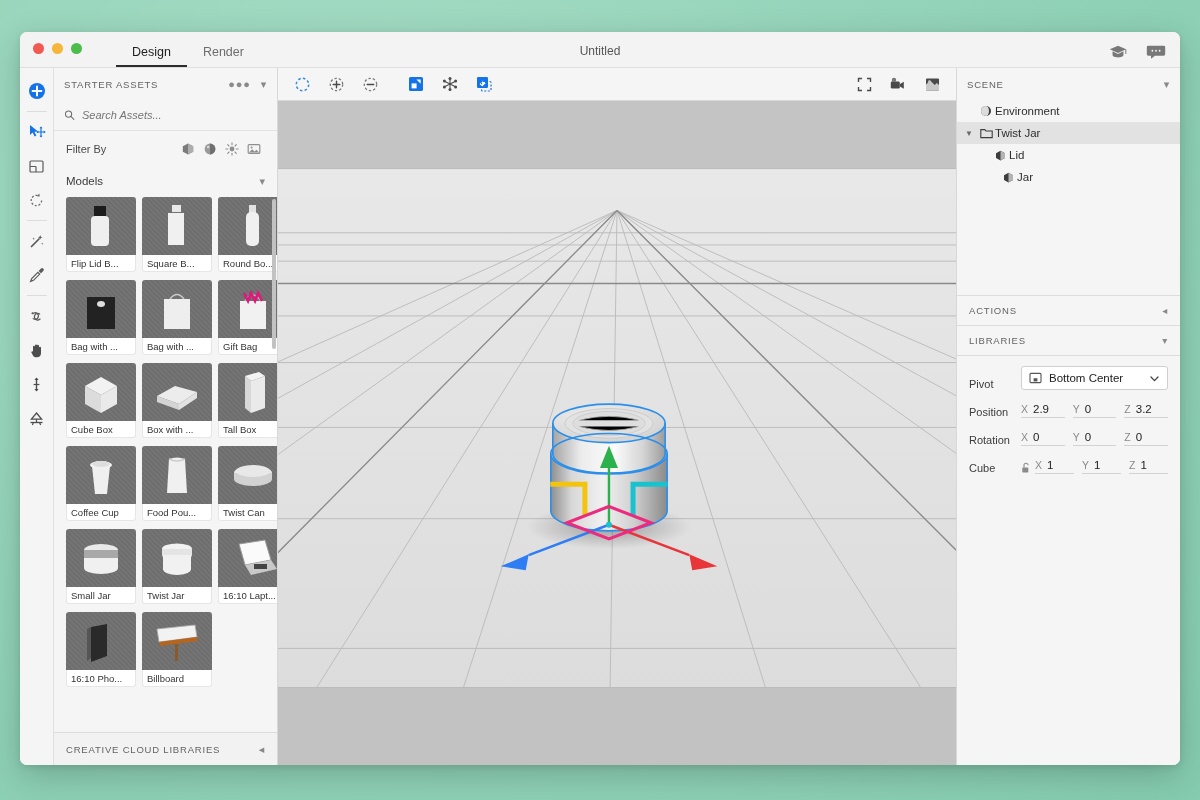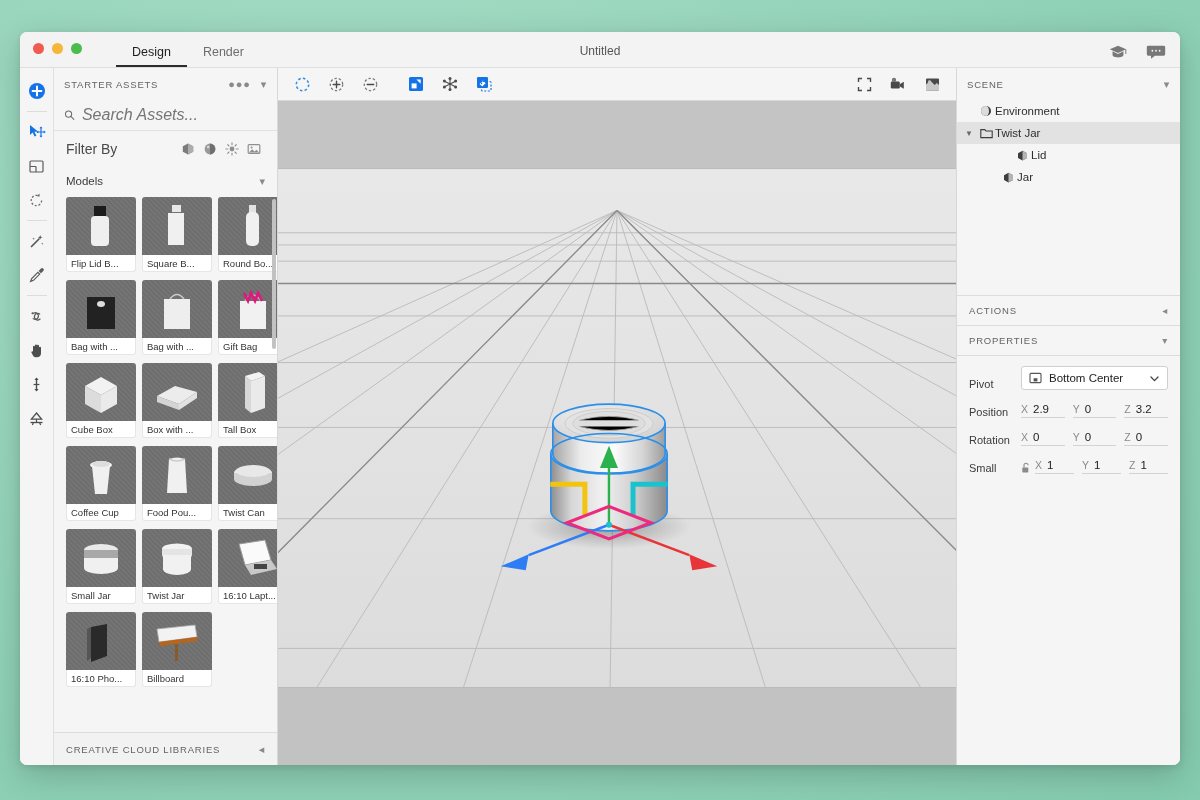--- a/index.html
+++ b/index.html
@@ -98,27 +98,27 @@
 
   .searchrow {
     height: 31px; flex: 0 0 31px;
     display: flex; align-items: center; gap: 7px;
     padding: 0 10px;
     border-bottom: 1px solid #e2e2e2;
   }
   .searchrow input {
     border: none; outline: none; background: transparent;
     font-family: "Liberation Sans", sans-serif;
-    font-size: 16px; font-style: italic; color: #000000; width: 100%;
+    font-size: 11px; font-style: italic; color: #000000; width: 100%;
   }
 
   .filterrow {
     height: 36px; flex: 0 0 36px;
     display: flex; align-items: center; padding: 0 12px;
-    font-size: 14px; color: #4a4a4a;
+    font-size: 11px; color: #4a4a4a;
   }
   .filterrow .lbl { flex: 1; }
   .fbtn { width: 22px; height: 22px; display: flex; align-items: center; justify-content: center; cursor: pointer; }
 
   .catrow {
     height: 28px; flex: 0 0 28px;
     display: flex; align-items: center; padding: 0 12px;
     font-size: 11.5px; color: #3b3b3b;
     cursor: pointer;
   }
@@ -769,21 +769,21 @@
           </div>
           <div class="srow selected" style="padding-left: 4px;">
             <span class="caret">▼</span>
             <span class="sicon">
               <svg width="13" height="11" viewBox="0 0 13 11">
                 <path d="M0.8 1.6 h4 l1.2 1.4 h6.2 v6.6 h-11.4 z" fill="none" stroke="#3d3d3d" stroke-width="1.1"></path>
               </svg>
             </span>
             <span>Twist Jar</span>
           </div>
-          <div class="srow" style="padding-left: 40px;">
+          <div class="srow" style="padding-left: 18px;">
             <span class="caret"></span>
             <span class="sicon">
               <svg width="11" height="11" viewBox="0 0 11 11">
                 <path d="M5.5 0.8 L10 3.3 v4.6 L5.5 10.4 L1 7.9 V3.3 z" fill="#3d3d3d"></path>
                 <path d="M5.5 0.8 L10 3.3 v4.6 L5.5 10.4 z" fill="#b4b4b4"></path>
               </svg>
             </span>
             <span>Lid</span>
           </div>
           <div class="srow" style="padding-left: 26px;">
@@ -797,21 +797,21 @@
             <span>Jar</span>
           </div>
         </div>
 
       <div class="section-head">
         <span class="lbl">ACTIONS</span>
         <span class="arw">◂</span>
       </div>
 
       <div class="section-head">
-        <span class="lbl">PROPERTIES</span>
+        <span class="lbl">LIBRARIES</span>
         <span class="arw">▾</span>
       </div>
 
       <div class="props">
         <div class="prow">
           <span class="plabel">Pivot</span>
           <div class="pivotsel">
             <svg width="13" height="13" viewBox="0 0 13 13">
                 <rect x="1" y="1.4" width="11" height="9.2" rx="1" fill="none" stroke="#555" stroke-width="1.1"></rect>
                 <rect x="4.6" y="6.2" width="3.8" height="3.2" fill="#555"></rect>
@@ -853,21 +853,21 @@
               <span class="val">0</span>
             </div>
             <div class="field">
               <span class="ax">Z</span>
               <span class="val">0</span>
             </div>
           </div>
         </div>
 
         <div class="prow">
-          <span class="plabel">Small</span>
+          <span class="plabel">Cube</span>
           <span class="lockicon">
             <svg width="10" height="12" viewBox="0 0 10 12">
                 <path d="M3 5.4 V3.3 a2 2 0 0 1 4 0" fill="none" stroke="#8a8a8a" stroke-width="1.1"></path>
                 <rect x="1.3" y="5.4" width="6" height="5.2" rx="0.8" fill="#8a8a8a"></rect>
               </svg>
           </span>
           <div class="xyz">
             <div class="field">
               <span class="ax">X</span>
               <span class="val">1</span>

